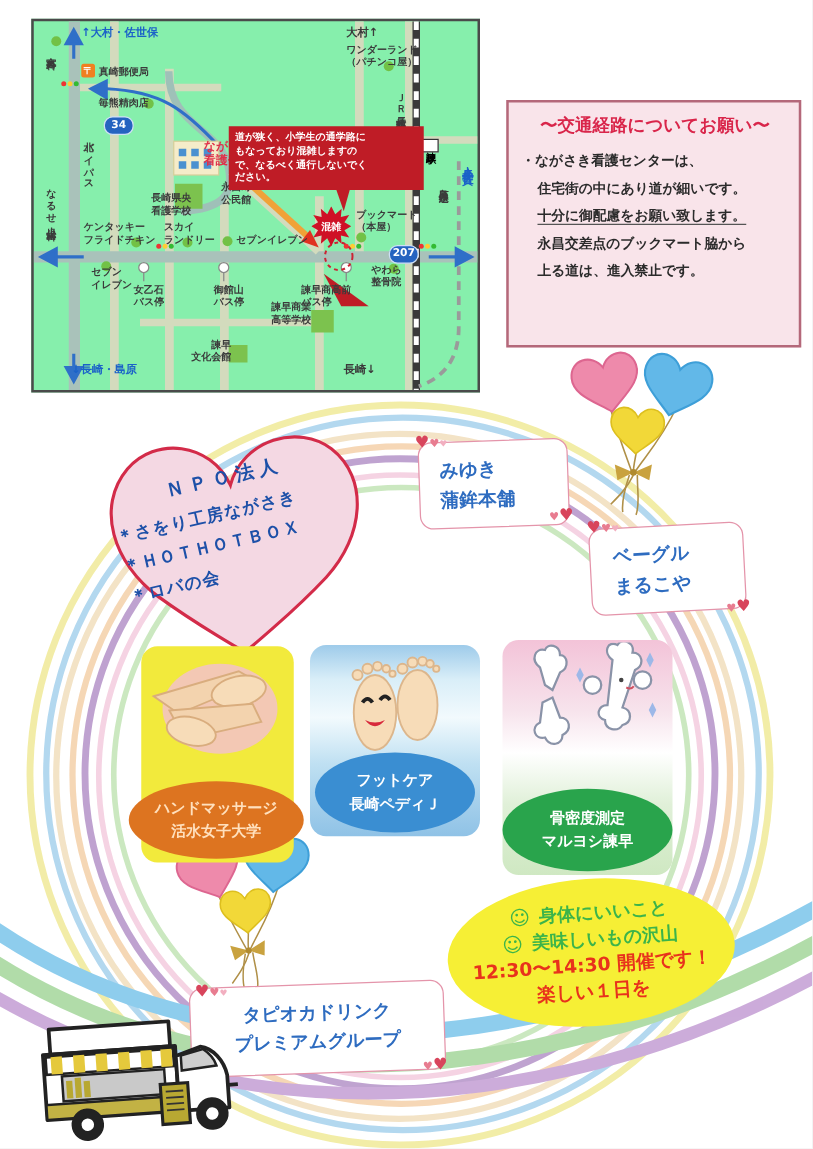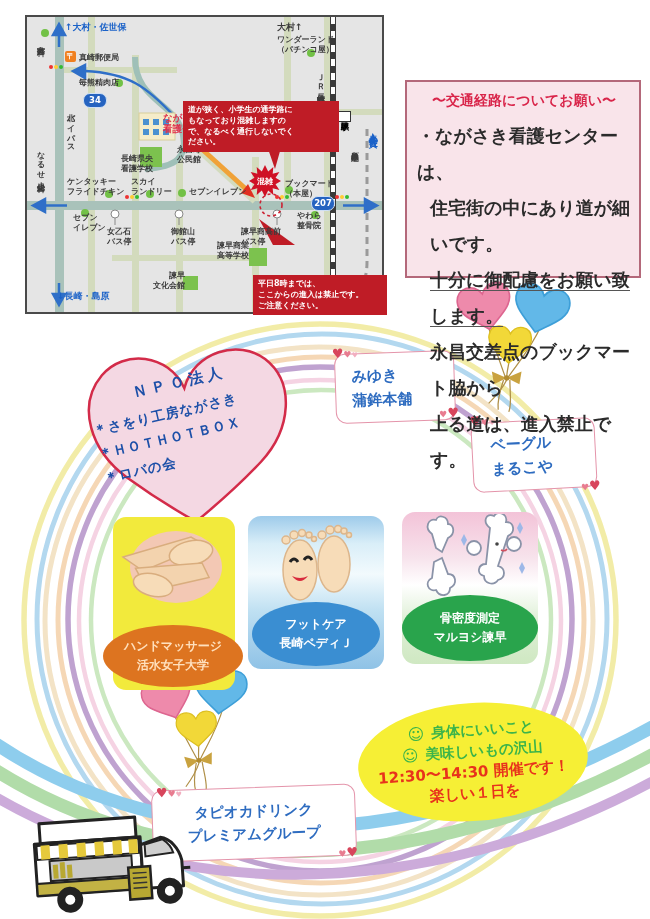--- a/index.html
+++ b/index.html
@@ -1,21 +1,21 @@
 <!DOCTYPE html>
 <html><head>
 <meta charset="utf-8">
 <style>
   html,body{margin:0;padding:0;background:#e9e9e9;}
   .page{position:relative;width:650px;height:919px;background:#ffffff;overflow:hidden;
         font-family:"DejaVu Sans",sans-serif;margin:0 auto;}
   
   .rings{position:absolute;left:0;top:305px;width:650px;height:614px;z-index:0;}
   
-  .map{position:absolute;left:25px;top:15px;width:355px;height:295px;background:#e5e5e5;
+  .map{position:absolute;left:25px;top:15px;width:355px;height:295px;background:#86efac;
        border:2px solid #4a4a4a;z-index:5;}
   .map svg.roads{position:absolute;left:0;top:0;width:100%;height:100%;}
   .ml{position:absolute;font-size:8px;font-weight:bold;color:#3b3b3b;line-height:1.25;
       white-space:pre-line;z-index:3;}
   .ml.v{writing-mode:vertical-rl;letter-spacing:1px;}
   .ml.blue{color:#1b62c8;font-size:9px;}
   .ml.center-name{color:#e0304a;font-size:9.5px;line-height:1.2;}
   .shield{position:absolute;width:22px;height:13px;background:#2563c0;border:1px solid #cfe0f5;
           border-radius:7px;color:#fff;font-size:8.5px;font-weight:bold;text-align:center;
           line-height:12px;z-index:3;}
@@ -28,21 +28,21 @@
          clip-path:polygon(50% 0%,60% 20%,76% 6%,74% 27%,95% 22%,83% 40%,100% 50%,83% 60%,95% 78%,
                     74% 73%,76% 94%,60% 80%,50% 100%,40% 80%,24% 94%,26% 73%,5% 78%,17% 60%,0% 50%,
                     17% 40%,5% 22%,26% 27%,24% 6%,40% 20%);}
   .burst span{color:#fff;font-size:8px;font-weight:bold;}
   .station{position:absolute;background:#fff;border:1.5px solid #333;writing-mode:vertical-rl;
            font-size:8px;font-weight:bold;padding:3px 1px;letter-spacing:1px;z-index:3;}
   
   .notice{position:absolute;left:405px;top:80px;width:236px;height:198px;background:#f9e4ea;
           border:2px solid #b4687a;z-index:5;padding:10px 8px 0 10px;box-sizing:border-box;}
   .notice-title{color:#d9254a;font-size:14px;font-weight:bold;text-align:center;margin-bottom:8px;}
-  .notice-line{color:#2b2b2b;font-size:18px;font-weight:bold;line-height:2.0;}
+  .notice-line{color:#2b2b2b;font-size:11px;font-weight:bold;line-height:2.0;}
   .notice-line.indent{padding-left:13px;}
   .notice-line .u{border-bottom:1.5px solid #555;}
   
   .npo-heart{position:absolute;left:52px;top:326px;width:272px;height:208px;z-index:2;}
   .heart-text{position:absolute;left:28px;top:46px;width:216px;transform:rotate(-13deg);
               color:#1d50a8;font-weight:bold;z-index:2;}
   .heart-title{font-size:15px;letter-spacing:4px;text-align:center;margin-bottom:6px;}
   .heart-item{font-size:13.5px;line-height:1.8;letter-spacing:1px;padding-left:14px;}
   
   .vcard{position:absolute;background:#fff;border:1.6px solid #e494aa;border-radius:11px;
@@ -222,21 +222,21 @@
     <div class="ml" style="left:46px;top:196px;">セブン
 イレブン</div>
     <div class="ml" style="left:80px;top:210px;">女乙石
 バス停</div>
     <div class="ml" style="left:144px;top:210px;">御館山
 バス停</div>
     <div class="ml" style="left:214px;top:210px;">諫早商高前
 バス停</div>
     <div class="ml" style="left:270px;top:194px;">やわら
 整骨院</div>
-    <div class="ml" style="left:258px;top:150px;margin-top:12px;">ブックマート
+    <div class="ml" style="left:258px;top:150px;">ブックマート
 （本屋）</div>
     <div class="burst" style="left:222px;top:148px;">
         <span>混雑</span>
       </div>
     <div class="ml" style="left:190px;top:224px;">諫早商業
 高等学校</div>
     <div class="ml" style="left:126px;top:254px;text-align:right;">諫早
 文化会館</div>
     <div class="ml" style="left:250px;top:18px;">ワンダーランド
 （パチンコ屋）</div>
@@ -244,23 +244,20 @@
     <div class="station" style="left:309px;top:94px;">諫早駅</div>
     <div class="ml v" style="left:322px;top:128px;">島原鉄道</div>
     <div class="ml v blue" style="left:340px;top:110px;">小長井・佐賀→</div>
     <div class="ml blue" style="left:30px;top:274px;">↓長崎・島原</div>
     <div class="ml" style="left:248px;top:274px;font-size:9px;">長崎↓</div>
     <div class="shield" style="left:284px;top:179px;">207</div>
     <div class="callout" style="left:156px;top:52px;width:146px;">道が狭く、小学生の通学路に
 もなっており混雑しますの
 で、なるべく通行しないでく
 ださい。</div>
-    <div class="callout" style="left:226px;top:226px;width:124px;">平日8時までは、
-ここからの進入は禁止です。
-ご注意ください。</div>
   </div>
 
   <div class="notice">
     <div class="notice-title">〜交通経路についてお願い〜</div>
     <div class="notice-line">・ながさき看護センターは、</div>
     <div class="notice-line indent">住宅街の中にあり道が細いです。</div>
     <div class="notice-line indent"><span class="u">十分に御配慮をお願い致します。</span></div>
     <div class="notice-line indent">永昌交差点のブックマート脇から</div>
     <div class="notice-line indent">上る道は、進入禁止です。</div>
   </div>
@@ -343,21 +340,21 @@
           <circle cx="101" cy="17" r="2.5"></circle>
       </g>
       <path d="M42,44 Q46,38 50,44" stroke="#222" stroke-width="3" fill="none"></path>
       <path d="M56,42 Q60,36 64,42" stroke="#222" stroke-width="3" fill="none"></path>
       <path d="M44,58 Q52,68 60,58 Q52,62 44,58 Z" fill="#d82a3c"></path>
     </svg>
     <div class="blabel" style="left:4px;bottom:3px;width:128px;height:64px;background:#3a8ed2;">フットケア
 長崎ペディＪ</div>
   </div>
 
-  <div class="badge" style="left:402px;top:512px;width:136px;height:152px;background:linear-gradient(180deg,#f3c3d8 0%,#f7e3ec 30%,#ffffff 48%,#e0f0d8 70%,#cfe8c2 100%);">
+  <div class="badge" style="left:402px;top:512px;width:136px;height:188px;background:linear-gradient(180deg,#f3c3d8 0%,#f7e3ec 30%,#ffffff 48%,#e0f0d8 70%,#cfe8c2 100%);">
     <svg class="pic" viewBox="0 0 136 96">
       <g fill="#ffffff" stroke="#8a93a8" stroke-width="1.8">
         <path d="M30,20 C22,14 26,4 34,6 C36,0 46,2 46,10 C52,10 54,20 46,24 L40,38 L34,34 Z"></path>
         <path d="M32,48 L40,44 L46,60 C54,60 56,70 48,74 C48,82 38,84 34,76 C26,78 22,68 30,64 Z"></path>
         <path d="M88,14 C80,8 84,-2 92,2 C96,-4 106,0 104,8 C112,8 114,18 106,22 L96,52 C104,54 104,64 96,66 C92,72 82,70 82,62 C74,60 76,50 84,50 Z"></path>
         <circle cx="72" cy="34" r="7"></circle>
         <circle cx="112" cy="30" r="7"></circle>
       </g>
       <circle cx="95" cy="30" r="1.8" fill="#444"></circle>
       <path d="M99,36 Q103,38 105,35" stroke="#d05060" stroke-width="1.6" fill="none"></path>

